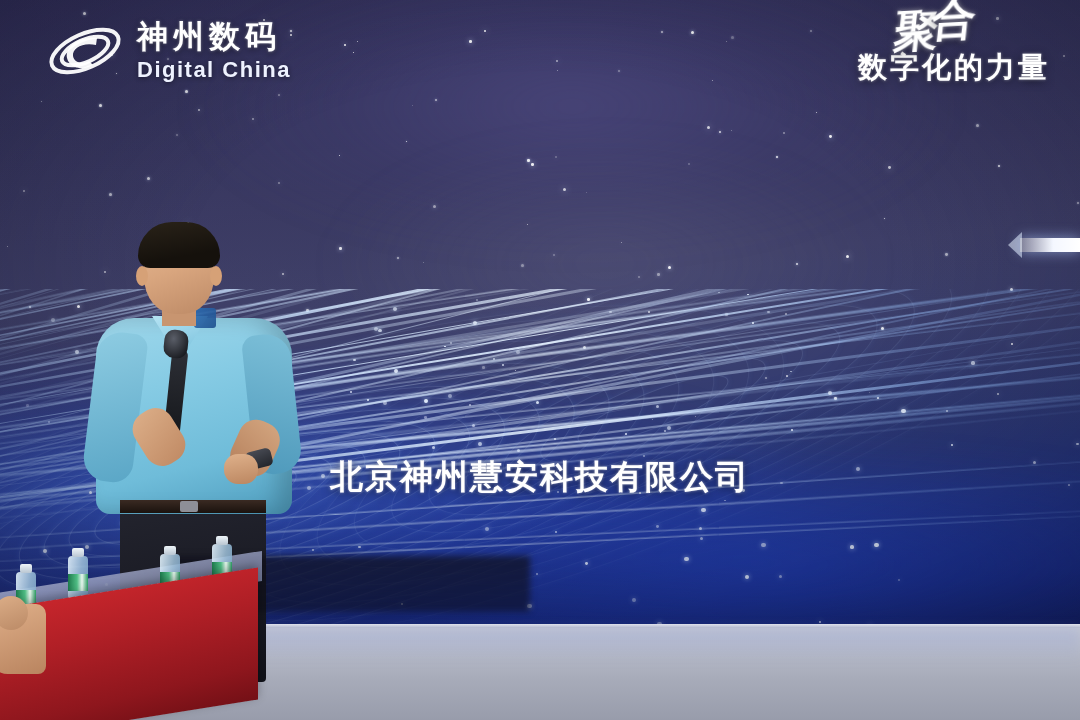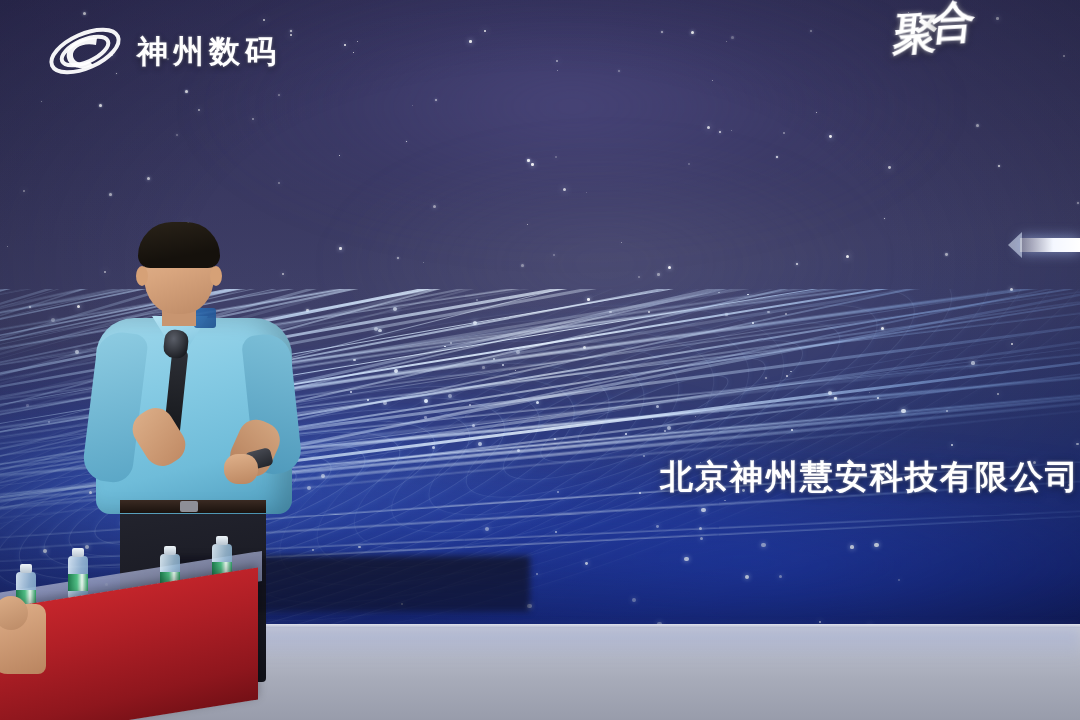--- a/index.html
+++ b/index.html
@@ -79,21 +79,21 @@
     font-size:47px;font-weight:bold;letter-spacing:2px;color:#ffffff;
     text-shadow:0 0 3px rgba(255,255,255,.55),0 2px 10px rgba(0,0,0,.55),0 0 26px rgba(150,180,255,.45);
     white-space:nowrap;
   }
   .subdate{
     position:absolute;left:0;right:0;top:348px;text-align:center;
     font-size:28px;font-weight:bold;color:#ffffff;letter-spacing:1px;
     text-shadow:0 0 3px rgba(255,255,255,.5),0 2px 8px rgba(0,0,0,.5);
   }
   .company{
-    position:absolute;left:0;right:0;top:455px;text-align:right;
+    position:absolute;left:0;right:0;top:455px;text-align:center;
     font-size:33px;font-weight:bold;color:#ffffff;letter-spacing:2px;
     text-shadow:0 0 3px rgba(255,255,255,.5),0 2px 9px rgba(0,0,0,.55);
   }
 
   
   .accent-bar{
     position:absolute;right:0;top:238px;width:60px;height:14px;
     background:linear-gradient(90deg,rgba(255,255,255,.35),#f4f7ff 55%,#ffffff);
     box-shadow:0 0 14px rgba(180,205,255,.6);
   }
@@ -637,27 +637,29 @@
     <div class="logo-dc">
       <svg class="dc-mark" viewBox="0 0 80 70">
         <g fill="none" stroke="#ffffff" stroke-width="4" opacity="0.95">
           <ellipse cx="40" cy="35" rx="36" ry="17" transform="rotate(-24 40 35)"></ellipse>
           <ellipse cx="40" cy="35" rx="25" ry="11" transform="rotate(-24 40 35)"></ellipse>
         </g>
         <path d="M52 22 C34 20 20 30 22 42 C24 52 38 55 48 49 L44 45 C36 49 29 46 28 40 C27 32 38 26 51 29 Z" fill="#ffffff" opacity="0.95"></path>
       </svg>
       <div class="dc-text">
         <div class="dc-cn">神州数码</div>
+        <div class="dc-en">Digital China</div>
       </div>
     </div>
 
     <div class="logo-slogan">
       <div class="sl-brush">
         <span>聚</span><span class="s2">合</span>
       </div>
+      <div class="sl-sub">数字化的力量</div>
     </div>
 
   </div>
 
   <div class="floor"></div>
   <div class="floor-edge"></div>
   <div class="floor-reflect"></div>
 
   <div class="person">
     <div class="p-legs"></div>

